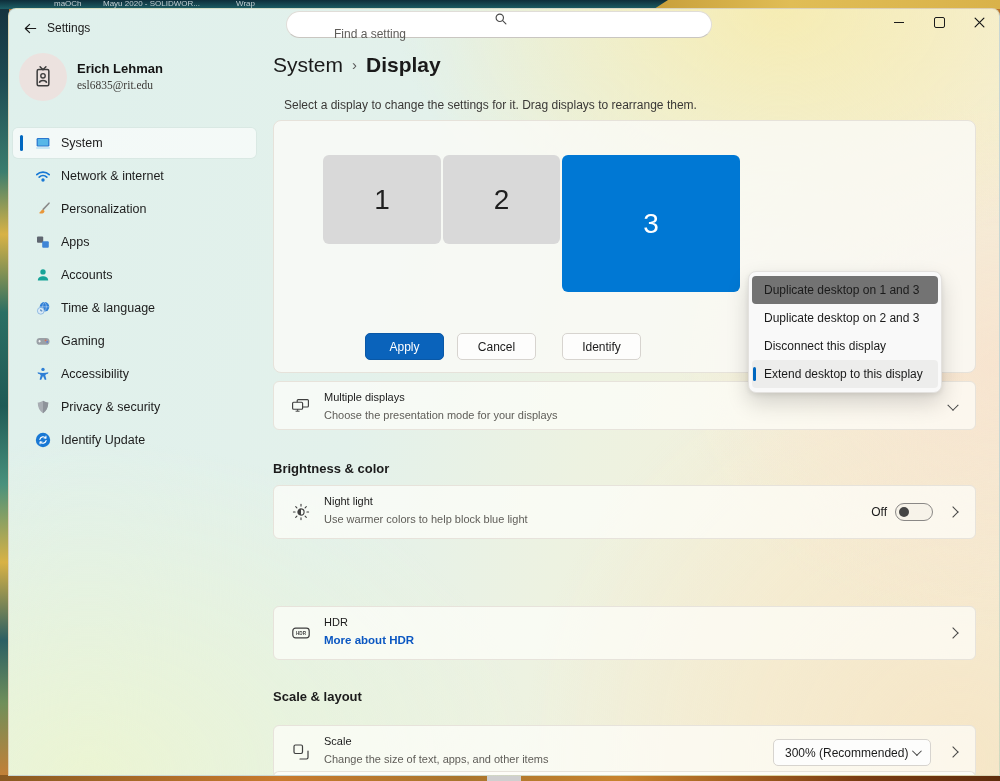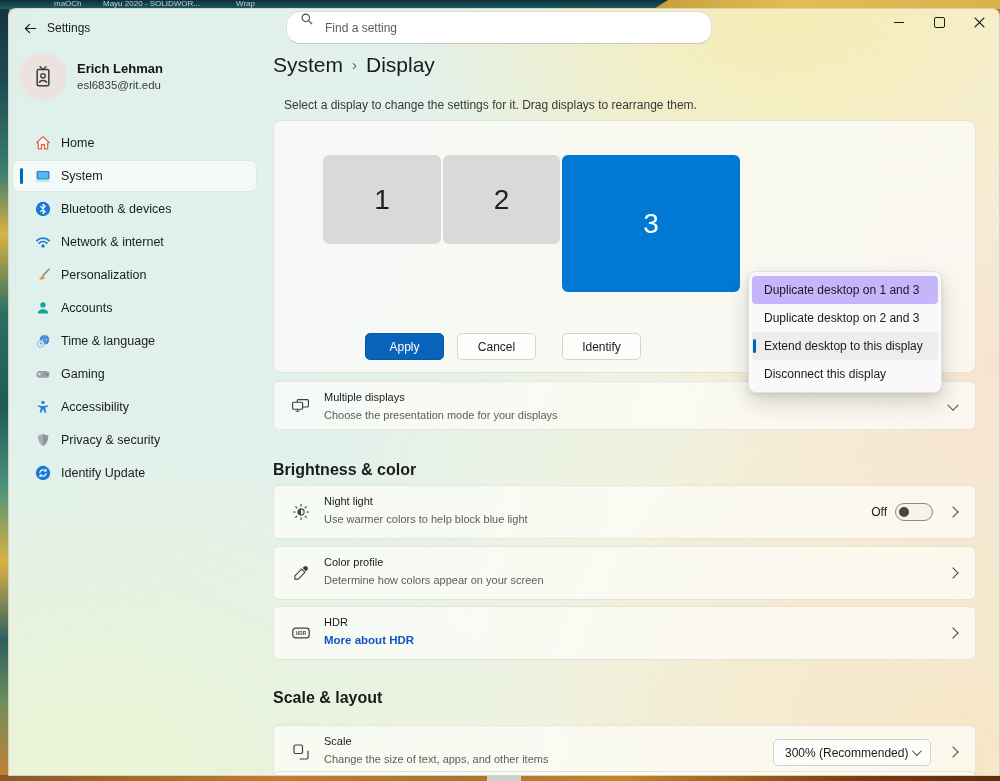--- a/index.html
+++ b/index.html
@@ -25,49 +25,49 @@
     background:
       radial-gradient(620px 420px at 78% 0%, rgba(247,235,172,.85), rgba(247,235,172,0) 62%),
       radial-gradient(520px 430px at 100% 46%, rgba(248,224,203,.7), rgba(248,224,203,0) 62%),
       radial-gradient(720px 540px at 8% 100%, rgba(239,246,203,.75), rgba(239,246,203,0) 62%),
       radial-gradient(660px 660px at 96% 98%, rgba(246,228,193,.8), rgba(246,228,193,0) 66%),
       linear-gradient(105deg,#dff0ec 0%,#e3f1eb 38%,#edf2e1 58%,#f4f0da 78%,#f5eedd 100%);}
 
   
   .back-btn{position:absolute;left:8px;top:7px;width:26px;height:24px;display:flex;align-items:center;justify-content:center;}
   .app-title{position:absolute;left:38px;top:12px;font-size:12px;color:#1b1b1b;}
-  .search-box{position:absolute;left:277px;top:2px;width:426px;height:33px;background:#fff;
-    border:1px solid #e0ddd8;border-bottom-color:#c9c6c1;border-radius:14px;display:flex;box-sizing:border-box;}
+  .search-box{position:absolute;left:277px;top:2px;width:426px;height:27px;background:#fff;
+    border:1px solid #e0ddd8;border-bottom-color:#c9c6c1;border-radius:14px;display:flex;align-items:center;box-sizing:border-box;flex-direction:column;}
   .search-box svg{margin:0 9px 0 13px;flex:0 0 auto;}
   .search-box input{border:none;outline:none;background:transparent;font-family:inherit;font-size:12px;color:#1b1b1b;width:330px;}
   .search-box input::placeholder{color:#5f5d5a;}
   .wc{position:absolute;top:0;width:40px;height:26px;display:flex;align-items:center;justify-content:center;}
   .wc-min{right:80px;} .wc-max{right:40px;} .wc-close{right:0;}
   .wc-min-glyph{width:10px;height:1px;background:#1b1b1b;}
   .wc-max-glyph{width:9px;height:9px;border:1px solid #1b1b1b;border-radius:2px;}
 
   
   .avatar{position:absolute;left:10px;top:44px;width:48px;height:48px;border-radius:50%;
     background:#ece2df;display:flex;align-items:center;justify-content:center;}
   .p-name{position:absolute;left:68px;top:52px;font-size:13px;font-weight:bold;color:#141414;}
-  .p-email{position:absolute;left:68px;top:70px;font-size:11.5px;color:#3d3b38;}
+  .p-email{position:absolute;left:68px;top:70px;font-size:11.5px;color:#3d3b38;font-family:Liberation Serif, serif;}
 
   
   .nav{position:absolute;left:4px;top:119px;width:243px;}
   .nav-item{position:relative;height:30px;margin-bottom:3px;border-radius:5px;display:flex;align-items:center;}
   .nav-item.selected{background:rgba(255,255,255,.62);box-shadow:0 0 0 1px rgba(0,0,0,.03);}
   .nav-accent{position:absolute;left:7px;top:7px;width:3px;height:16px;border-radius:2px;background:#0067c0;}
   .nav-icon{position:absolute;left:22px;top:7px;width:16px;height:16px;}
   .nav-icon svg{display:block;}
   .nav-label{position:absolute;left:48px;font-size:12.5px;color:#1c1c1c;white-space:nowrap;}
 
   
   .breadcrumb{position:absolute;left:264px;top:44px;font-size:21px;color:#1a1a1a;}
   .bc-sep{color:#5a5a5a;font-size:15px;margin:0 9px;vertical-align:2px;}
-  .bc-cur{font-weight:normal;}
+  .bc-cur{font-weight:bold;}
   .page-sub{position:absolute;left:264px;top:89px;font-size:12px;color:#3a3836;margin-left:11px;}
 
   
   .panel{position:absolute;left:264px;top:111px;width:703px;height:253px;box-sizing:border-box;
     background:rgba(250,250,247,.82);border:1px solid #e6e2da;border-radius:8px;}
   .monitor{position:absolute;border-radius:6px;display:flex;align-items:center;justify-content:center;font-size:28px;color:#1f1f1f;}
   .mon-0{left:49px;top:34px;width:118px;height:89px;background:#d9d9d9;}
   .mon-1{left:169px;top:34px;width:117px;height:89px;background:#d9d9d9;}
   .mon-2{left:288px;top:34px;width:178px;height:137px;background:#0078d4;color:#fff;}
   .btn{position:absolute;top:212px;width:79px;height:27px;border-radius:5px;box-sizing:border-box;
@@ -75,32 +75,32 @@
   .btn-apply{left:61px;background:#0a63bb;border:1px solid #0a58a6;color:#fff;}
   .btn-plain{background:#fdfdfc;border:1px solid #d7d4cf;color:#1b1b1b;}
   .btn-cancel{left:153px;} .btn-identify{left:258px;}
 
   
   .menu{position:absolute;left:739px;top:262px;width:194px;z-index:40;box-sizing:border-box;
     background:#f9f9f9;border:1px solid #e3e1de;border-radius:8px;padding:4px 3px;
     box-shadow:0 10px 22px rgba(0,0,0,.16),0 2px 5px rgba(0,0,0,.08);}
   .menu-item{position:relative;height:28px;border-radius:4px;display:flex;align-items:center;
     padding-left:12px;font-size:12px;color:#1b1b1b;}
-  .menu-item.hovered{background:#c4b5fd;}
+  .menu-item.hovered{background:#737373;}
   .menu-item.selected{background:#ededec;}
   .menu-accent{position:absolute;left:1px;top:7px;width:3px;height:14px;border-radius:2px;background:#0067c0;}
 
   
   .card{position:absolute;left:264px;width:703px;box-sizing:border-box;
     background:rgba(253,253,250,.72);border:1px solid #e7e3db;border-radius:6px;}
   .row-icon{position:absolute;left:17px;top:50%;transform:translateY(-50%);width:20px;height:20px;}
   .row-title{position:absolute;left:50px;top:9px;font-size:11px;color:#1b1b1b;}
   .row-sub{position:absolute;left:50px;top:27px;font-size:11px;color:#5f5d58;}
   .row-link{position:absolute;left:50px;top:27px;font-size:11.5px;font-weight:bold;color:#0b57c2;}
-  .sec-head{position:absolute;left:264px;font-size:16px;font-weight:bold;color:#1b1b1b;}
+  .sec-head{position:absolute;left:264px;font-size:13px;font-weight:bold;color:#1b1b1b;}
   .chev{display:inline-block;width:7px;height:7px;border-right:1.4px solid #464646;border-bottom:1.4px solid #464646;}
   .chev-r{position:absolute;right:18px;top:50%;transform:translateY(-50%) rotate(-45deg);}
   .chev-d{position:absolute;right:18px;top:50%;transform:translateY(-60%) rotate(45deg);}
   .card-multi{top:372px;height:49px;}
   .card-night{top:476px;height:54px;}
   .card-color{top:537px;height:54px;}
   .card-hdr{top:597px;height:54px;}
   .card-scale{top:716px;height:53px;}
   .card-partial{top:762px;height:6px;border-radius:6px 6px 0 0;border-bottom:none;}
   .head-bright{top:452px;} .head-scale{top:680px;}
@@ -161,66 +161,58 @@
         <rect x="7" y="5.5" width="10" height="14" rx="1.3" stroke="#3d3d3d" fill="none" stroke-width="1.3"></rect>
         <path d="M9.5 3.2 L12 5.8 L14.5 3.2" stroke="#3d3d3d" fill="none" stroke-width="1.3" stroke-linecap="round"></path>
         <circle cx="12" cy="11" r="1.9" stroke="#3d3d3d" fill="none" stroke-width="1.2"></circle>
         <path d="M8.9 17 C9.3 14.4 14.7 14.4 15.1 17" stroke="#3d3d3d" fill="none" stroke-width="1.2"></path>
       </svg>
     </div>
     <div class="p-name">Erich Lehman</div>
     <div class="p-email">esl6835@rit.edu</div>
 
     <div class="nav" id="nav">
-        <div class="nav-item">
-          <span class="nav-icon">
-            <svg width="16" height="16" viewBox="0 0 16 16">
-              <path d="M8 1.8 L14.4 7.6 H12.7 V13.8 H9.6 V9.6 H6.4 V13.8 H3.3 V7.6 H1.6 Z" fill="#fff" stroke="#e0662f" stroke-width="1.2" stroke-linejoin="round"></path>
-            </svg>
-          </span>
-          <span class="nav-label">Home</span>
-        </div>
         <div class="nav-item selected">
           <span class="nav-accent"></span>
           <span class="nav-icon">
             <svg width="16" height="16" viewBox="0 0 16 16">
               <rect x="1.6" y="3" width="12.8" height="8.6" rx="1.3" fill="#2a77cf"></rect>
               <rect x="2.8" y="4.1" width="10.4" height="6.4" rx="0.6" fill="#57b7e8"></rect>
               <rect x="1" y="12.2" width="14" height="1.6" rx="0.8" fill="#b9dff2"></rect>
             </svg>
           </span>
           <span class="nav-label">System</span>
         </div>
         <div class="nav-item">
           <span class="nav-icon">
             <svg width="16" height="16" viewBox="0 0 16 16">
-              <circle cx="8" cy="8" r="7.2" fill="#1878d4"></circle>
-              <path d="M5.6 5.3 L10.3 10.9 L8.05 12.7 L8.05 3.3 L10.3 5.1 L5.6 10.7" stroke="#fff" stroke-width="1.05" fill="none" stroke-linejoin="round" stroke-linecap="round"></path>
-            </svg>
-          </span>
-          <span class="nav-label">Bluetooth &amp; devices</span>
-        </div>
-        <div class="nav-item">
-          <span class="nav-icon">
-            <svg width="16" height="16" viewBox="0 0 16 16">
               <path d="M1.8 6.6 a9 9 0 0 1 12.4 0" stroke="#1878d4" stroke-width="1.7" fill="none" stroke-linecap="round"></path>
               <path d="M4.2 9.2 a5.6 5.6 0 0 1 7.6 0" stroke="#1878d4" stroke-width="1.7" fill="none" stroke-linecap="round"></path>
               <circle cx="8" cy="12" r="1.7" fill="#1878d4"></circle>
             </svg>
           </span>
           <span class="nav-label">Network &amp; internet</span>
         </div>
         <div class="nav-item">
           <span class="nav-icon">
             <svg width="16" height="16" viewBox="0 0 16 16">
               <path d="M14 2.2 L8.2 8.4" stroke="#8a8a8a" stroke-width="1.6" stroke-linecap="round"></path>
               <path d="M8 8.6 C6.2 8.8 5.9 10.9 4 12 C6.6 13.3 9.4 12.1 9.6 9.9 Z" fill="#e8973a"></path>
             </svg>
           </span>
           <span class="nav-label">Personalization</span>
+        </div>
+        <div class="nav-item">
+          <span class="nav-icon">
+            <svg width="16" height="16" viewBox="0 0 16 16">
+              <rect x="2" y="2.5" width="6.2" height="6.2" rx="1" fill="#5f6670"></rect>
+              <rect x="7.2" y="7.2" width="6.6" height="6.6" rx="1" fill="#3f85d6"></rect>
+            </svg>
+          </span>
+          <span class="nav-label">Apps</span>
         </div>
         <div class="nav-item">
           <span class="nav-icon">
             <svg width="16" height="16" viewBox="0 0 16 16">
               <circle cx="8" cy="4.9" r="2.7" fill="#17a398"></circle>
               <path d="M2.8 13.6 C2.8 10.4 5.5 9.2 8 9.2 C10.5 9.2 13.2 10.4 13.2 13.6 Z" fill="#17a398"></path>
             </svg>
           </span>
           <span class="nav-label">Accounts</span>
         </div>
@@ -322,29 +314,20 @@
       </svg>
       <div class="row-title">Night light</div>
       <div class="row-sub">Use warmer colors to help block blue light</div>
       <span class="nl-off">Off</span>
       <span class="toggle">
           <span class="knob"></span>
         </span>
       <span class="chev chev-r"></span>
     </div>
 
-    <div class="card card-color">
-      <svg class="row-icon" viewBox="0 0 20 20">
-        <path d="M16.2 3.8 a2.3 2.3 0 0 0 -3.3 0 l-1.3 1.3 3.3 3.3 1.3 -1.3 a2.3 2.3 0 0 0 0 -3.3 Z" fill="#3f3f3f"></path>
-        <path d="M10.6 6.1 L13.9 9.4 L7.2 16.1 H3.9 V12.8 Z" stroke="#3f3f3f" stroke-width="1.1" fill="none" stroke-linejoin="round"></path>
-      </svg>
-      <div class="row-title">Color profile</div>
-      <div class="row-sub">Determine how colors appear on your screen</div>
-      <span class="chev chev-r"></span>
-    </div>
 
     <div class="card card-hdr">
       <svg class="row-icon" viewBox="0 0 20 20">
         <rect x="1.8" y="5.2" width="16.4" height="9.6" rx="2.8" stroke="#3f3f3f" stroke-width="1.2" fill="none"></rect>
         <text x="10" y="12.2" text-anchor="middle" font-size="4.6" font-weight="bold" fill="#3f3f3f" font-family="Liberation Sans, sans-serif">HDR</text>
       </svg>
       <div class="row-title">HDR</div>
       <div class="row-link">More about HDR</div>
       <span class="chev chev-r"></span>
     </div>
@@ -367,23 +350,23 @@
 
     <div class="card card-partial"></div>
 
     <div class="menu" id="menu">
         <div class="menu-item hovered">
           <span>Duplicate desktop on 1 and 3</span>
         </div>
         <div class="menu-item">
           <span>Duplicate desktop on 2 and 3</span>
         </div>
+        <div class="menu-item">
+          <span>Disconnect this display</span>
+        </div>
         <div class="menu-item selected">
           <span class="menu-accent"></span>
           <span>Extend desktop to this display</span>
         </div>
-        <div class="menu-item">
-          <span>Disconnect this display</span>
-        </div>
       </div>
 
   </div>
 </div>
 
 </body></html>

